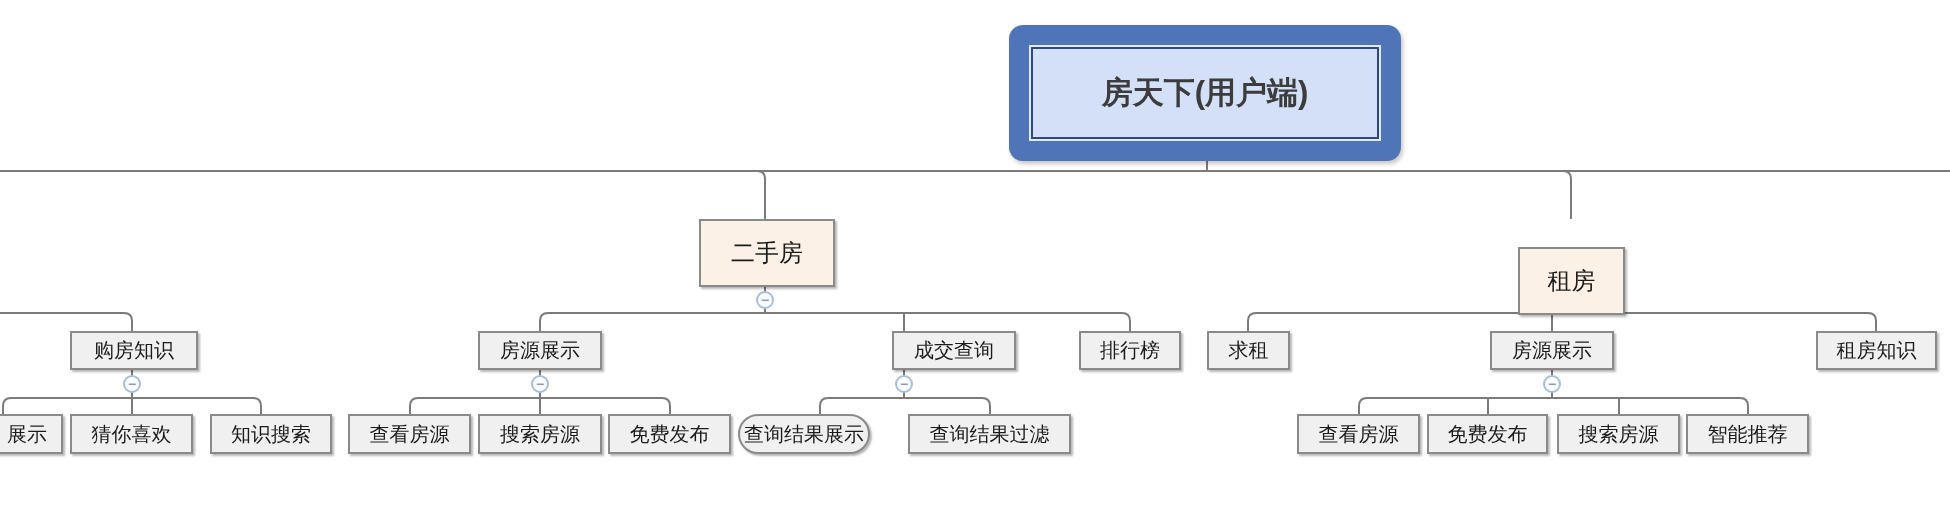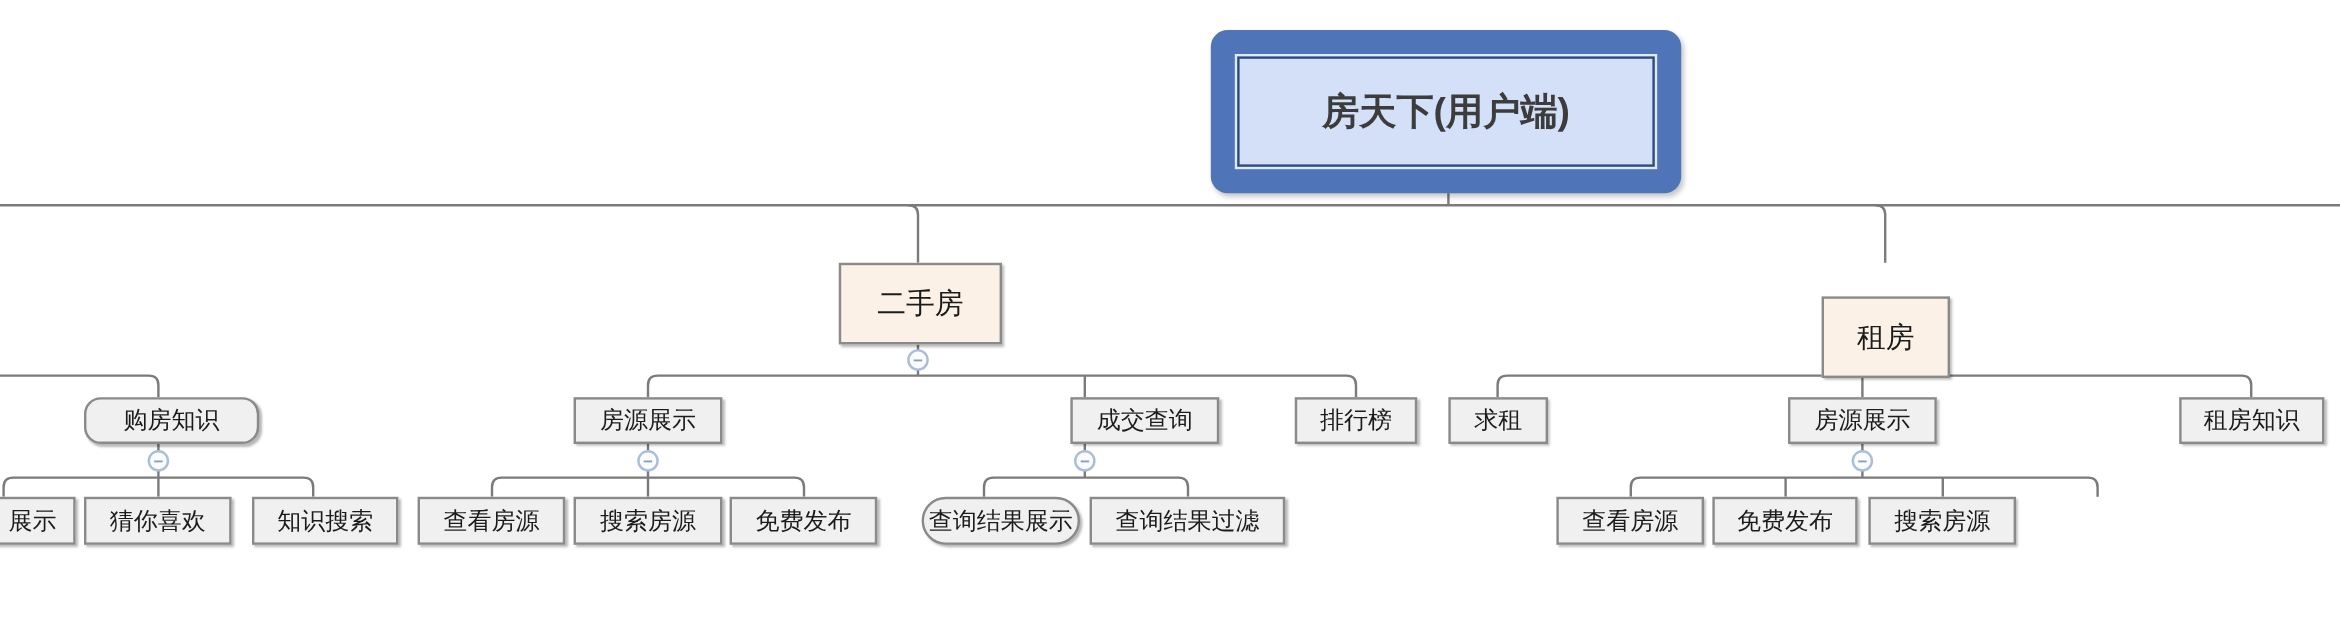--- a/index.html
+++ b/index.html
@@ -75,33 +75,34 @@
       <span>−</span>
     </div>
 
   <div class="root-outer">
     <div class="root-inner">房天下(用户端)</div>
   </div>
 
   <div class="node branch" style="left:699px;top:219px;width:136px;height:68px;">二手房</div>
   <div class="node branch" style="left:1518px;top:219px;width:107px;height:68px;margin-top:28px;">租房</div>
 
-  <div class="node" style="left:70px;top:331px;width:146px;height:39px;border-radius:14px;">购房知识</div>
+  <div class="node" style="left:70px;top:331px;width:128px;height:39px;">购房知识</div>
   <div class="node" style="left:478px;top:331px;width:124px;height:39px;">房源展示</div>
   <div class="node" style="left:892px;top:331px;width:124px;height:39px;text-align:right;">成交查询</div>
   <div class="node" style="left:1079px;top:331px;width:102px;height:39px;">排行榜</div>
   <div class="node" style="left:1207px;top:331px;width:83px;height:39px;">求租</div>
   <div class="node" style="left:1490px;top:331px;width:124px;height:39px;">房源展示</div>
   <div class="node" style="left:1816px;top:331px;width:121px;height:39px;">租房知识</div>
 
   <div class="node cut" style="left:-62px;top:414px;width:125px;height:40px;">展示</div>
   <div class="node" style="left:70px;top:414px;width:123px;height:40px;">猜你喜欢</div>
   <div class="node" style="left:210px;top:414px;width:122px;height:40px;">知识搜索</div>
   <div class="node" style="left:348px;top:414px;width:123px;height:40px;">查看房源</div>
   <div class="node" style="left:478px;top:414px;width:124px;height:40px;">搜索房源</div>
   <div class="node" style="left:608px;top:414px;width:123px;height:40px;">免费发布</div>
-  <div class="node" style="left:768px;top:414px;width:132px;height:40px;border-radius:20px;">查询结果展示</div>
+  <div class="node" style="left:738px;top:414px;width:132px;height:40px;border-radius:20px;">查询结果展示</div>
   <div class="node" style="left:908px;top:414px;width:163px;height:40px;">查询结果过滤</div>
   <div class="node" style="left:1297px;top:414px;width:123px;height:40px;">查看房源</div>
   <div class="node" style="left:1427px;top:414px;width:121px;height:40px;">免费发布</div>
   <div class="node" style="left:1557px;top:414px;width:123px;height:40px;">搜索房源</div>
+  <div class="node" style="left:1686px;top:414px;width:123px;height:40px;">智能推荐</div>
 
 </div>
 
 </body></html>

